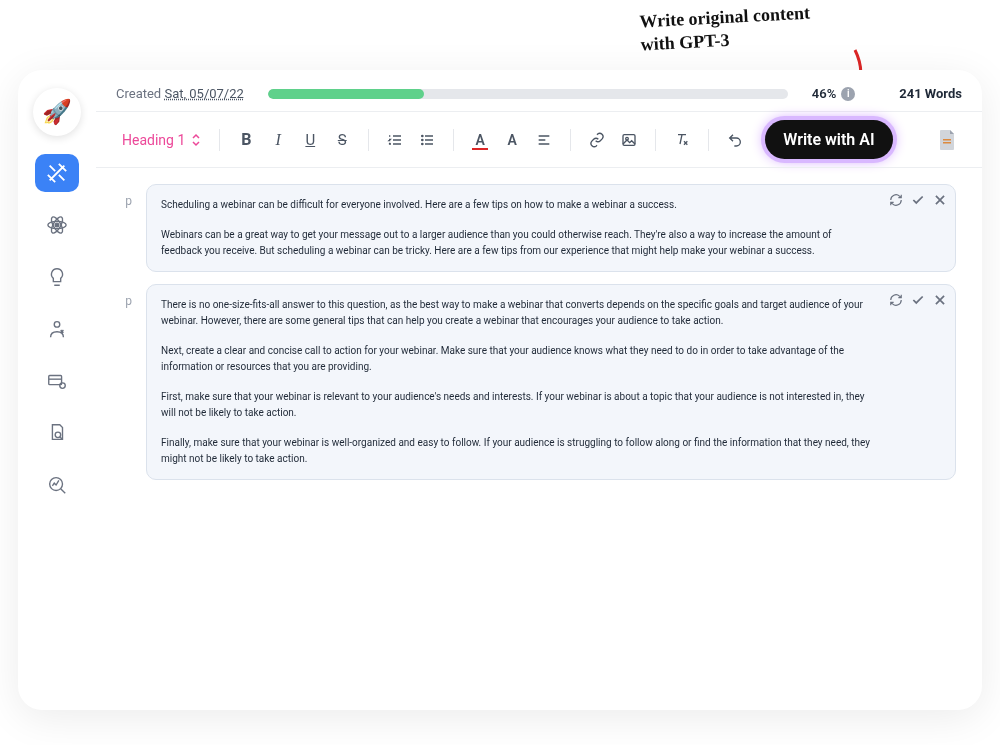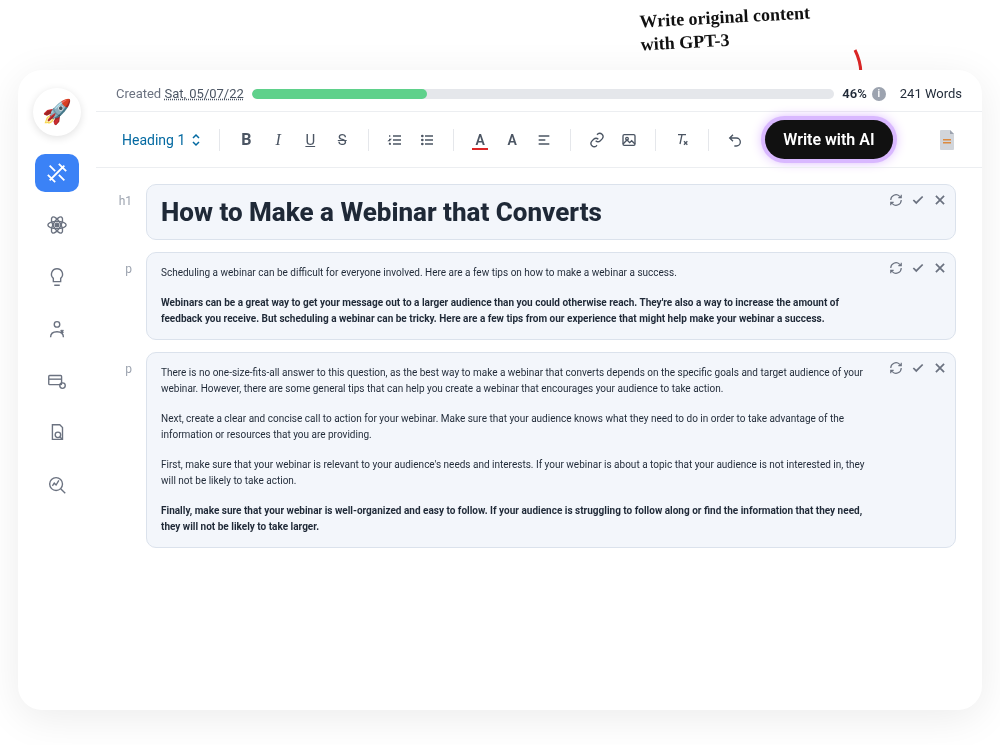--- a/index.html
+++ b/index.html
@@ -83,58 +83,59 @@
   .main {
     flex: 1;
     display: flex;
     flex-direction: column;
   }
 
   .header-row {
     padding: 16px 20px 10px 20px;
     display: flex;
     align-items: center;
+    gap: 16px;
     font-size: 13px;
     color: #6b7280;
   }
   .created-label { white-space: nowrap; }
   .created-date { text-decoration: underline dotted; color: #4b5563; }
   .progress-track {
     flex: 1;
     height: 10px;
     background: #e5e7eb;
     border-radius: 999px;
     overflow: hidden;
     margin: 0 8px;
   }
   .progress-fill {
     height: 100%;
     background: #5fd18b;
     border-radius: 999px;
   }
   .progress-pct { color: #1f2937; font-weight: 600; display: flex; align-items: center; gap: 5px; }
   .info-dot { width: 14px; height: 14px; border-radius: 50%; background: #9ca3af; color: #fff; font-size: 10px; display: inline-flex; align-items: center; justify-content: center; }
-  .words { color: #1f2937; font-weight: 400; margin-left: 14px; white-space: nowrap; }
+  .words { color: #1f2937; font-weight: 700; margin-left: 28px; white-space: nowrap; }
 
   .divider { height: 1px; background: #eceef1; }
 
   .toolbar {
     padding: 8px 20px 8px 20px;
     display: flex;
     align-items: center;
     gap: 4px;
     color: #4b5563;
     font-size: 14px;
   }
   .heading-select {
     display: flex;
     align-items: center;
     gap: 6px;
     font-size: 14px;
-    color: #0369a1;
+    color: #ec4899;
     padding: 4px 6px;
     cursor: pointer;
   }
   .tb-sep { width: 1px; height: 22px; background: #e5e7eb; margin: 0 8px; }
   .tb-btn {
     width: 28px;
     height: 28px;
     display: flex;
     align-items: center;
     justify-content: center;
@@ -214,21 +215,21 @@
     color: #1f2937;
     padding-right: 70px;
   }
   .p-text {
     font-size: 10px;
     line-height: 1.6;
     color: #1f2937;
     padding-right: 70px;
   }
   .p-text p { margin-bottom: 14px; }
-  .p-text p:last-child { margin-bottom: 0; font-weight: bold; }
+  .p-text p:last-child { margin-bottom: 0; }
 </style>
 </head>
 <body>
 
 <div class="annotation">Write original content
 with GPT-3</div>
 <svg class="arrow-svg" width="80" height="100">
   <defs>
     <marker id="arrowhead" markerWidth="8" markerHeight="8" refX="5" refY="4" orient="auto">
       <path d="M0,0 L8,4 L0,8 Z" fill="#dc2626"></path>
@@ -377,43 +378,20 @@
             <rect x="5" y="9" width="8" height="1.5" fill="#dc8a3f"></rect>
             <rect x="5" y="12" width="8" height="1.5" fill="#dc8a3f"></rect>
           </svg>
       </div>
     </div>
 
     <div class="divider"></div>
 
     <div class="content">
 
-      <div class="block-row">
-        <div class="block-tag">h1</div>
-        <div class="block">
-          <div class="block-actions">
-            <span>
-                <svg viewBox="0 0 24 24" stroke="currentColor" stroke-width="2" fill="none">
-                  <path d="M3 12a9 9 0 0 1 15-6.7L21 8M21 3v5h-5M21 12a9 9 0 0 1-15 6.7L3 16M3 21v-5h5"></path>
-                </svg>
-              </span>
-            <span>
-                <svg viewBox="0 0 24 24" stroke="currentColor" stroke-width="3" fill="none">
-                  <path d="M4 12l5 5L20 6"></path>
-                </svg>
-              </span>
-            <span>
-                <svg viewBox="0 0 24 24" stroke="currentColor" stroke-width="3">
-                  <path d="M5 5l14 14M19 5L5 19"></path>
-                </svg>
-              </span>
-          </div>
-          <div class="h1-text">How to Make a Webinar that Converts</div>
-        </div>
-      </div>
 
       <div class="block-row">
         <div class="block-tag">p</div>
         <div class="block">
           <div class="block-actions">
             <span>
                 <svg viewBox="0 0 24 24" stroke="currentColor" stroke-width="2" fill="none">
                   <path d="M3 12a9 9 0 0 1 15-6.7L21 8M21 3v5h-5M21 12a9 9 0 0 1-15 6.7L3 16M3 21v-5h5"></path>
                 </svg>
               </span>
@@ -452,20 +430,20 @@
             <span>
                 <svg viewBox="0 0 24 24" stroke="currentColor" stroke-width="3">
                   <path d="M5 5l14 14M19 5L5 19"></path>
                 </svg>
               </span>
           </div>
           <div class="p-text">
             <p>There is no one-size-fits-all answer to this question, as the best way to make a webinar that converts depends on the specific goals and target audience of your webinar. However, there are some general tips that can help you create a webinar that encourages your audience to take action.</p>
             <p>Next, create a clear and concise call to action for your webinar. Make sure that your audience knows what they need to do in order to take advantage of the information or resources that you are providing.</p>
             <p>First, make sure that your webinar is relevant to your audience's needs and interests. If your webinar is about a topic that your audience is not interested in, they will not be likely to take action.</p>
-            <p>Finally, make sure that your webinar is well-organized and easy to follow. If your audience is struggling to follow along or find the information that they need, they will not be likely to take larger.</p>
+            <p>Finally, make sure that your webinar is well-organized and easy to follow. If your audience is struggling to follow along or find the information that they need, they might not be likely to take action.</p>
           </div>
         </div>
       </div>
 
     </div>
   </div>
 </div>
 
 </body></html>

